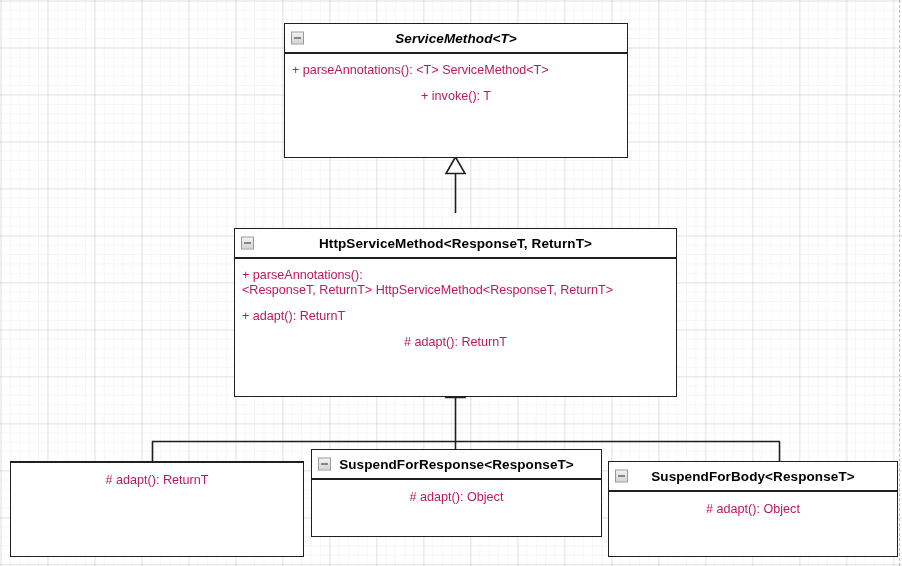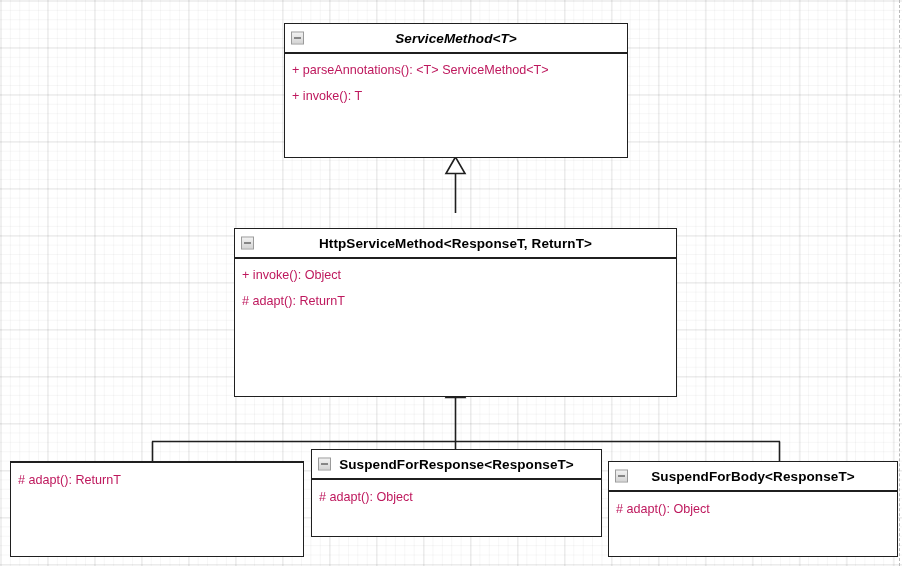--- a/index.html
+++ b/index.html
@@ -98,21 +98,21 @@
     background: #ffffff;
   }
   .uml-member {
     font-size: 12.6px;
     color: #be185d;
     line-height: 15px;
     margin-bottom: 11px;
     white-space: pre-line;
     text-align: left;
   }
-  .uml-member:last-child { margin-bottom: 0; }
+  .uml-member:last-child { margin-bottom: 0; text-align: center; }
   .compact .uml-body { padding-top: 10px; }
   .compact .uml-member { margin-bottom: 0; }
 </style>
 </head>
 <body>
 
 <div id="canvas">
 
   <svg id="edge-layer" width="902" height="566" viewBox="0 0 902 566">
 
@@ -150,21 +150,23 @@
   </div>
 
   <div class="uml-class" style="left:234px; top:228px; width:443px; height:169px;">
     <div class="uml-title">
       <span class="collapse-icon">
           <i></i>
         </span>
       <span class="uml-title-text">HttpServiceMethod&lt;ResponseT, ReturnT&gt;</span>
     </div>
     <div class="uml-body">
-      <div class="uml-member">+ invoke(): Object</div>
+      <div class="uml-member">+ parseAnnotations():
+&lt;ResponseT, ReturnT&gt; HttpServiceMethod&lt;ResponseT, ReturnT&gt;</div>
+      <div class="uml-member">+ adapt(): ReturnT</div>
       <div class="uml-member"># adapt(): ReturnT</div>
     </div>
   </div>
 
   <div class="uml-class compact" style="left:10px; top:461px; width:294px; height:96px;">
     <div class="uml-body">
       <div class="uml-member"># adapt(): ReturnT</div>
     </div>
   </div>
 

